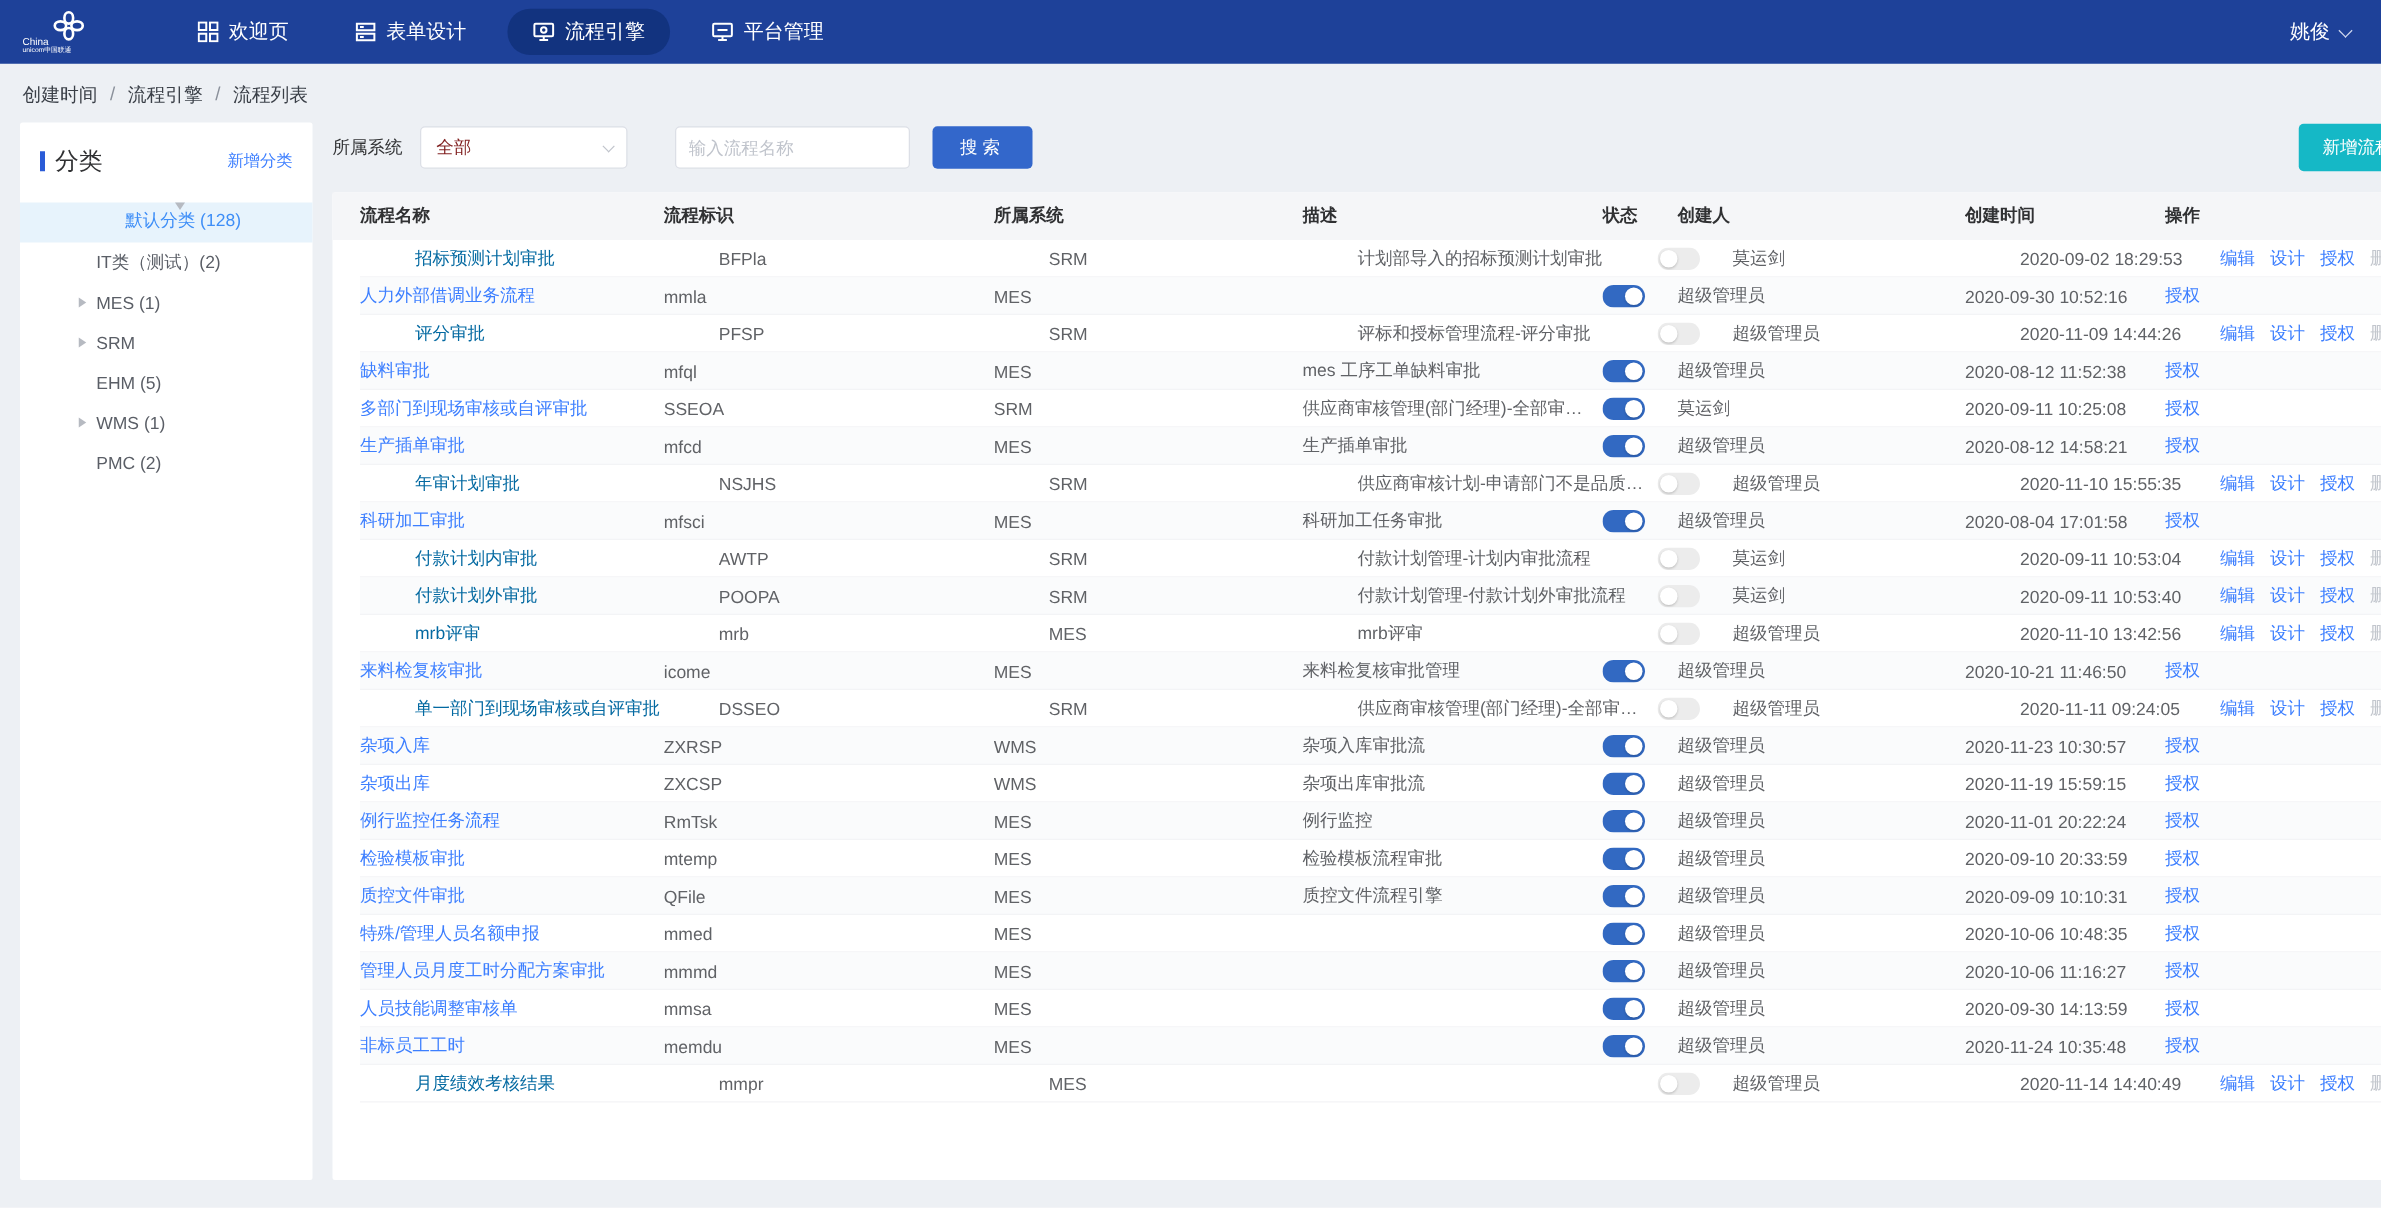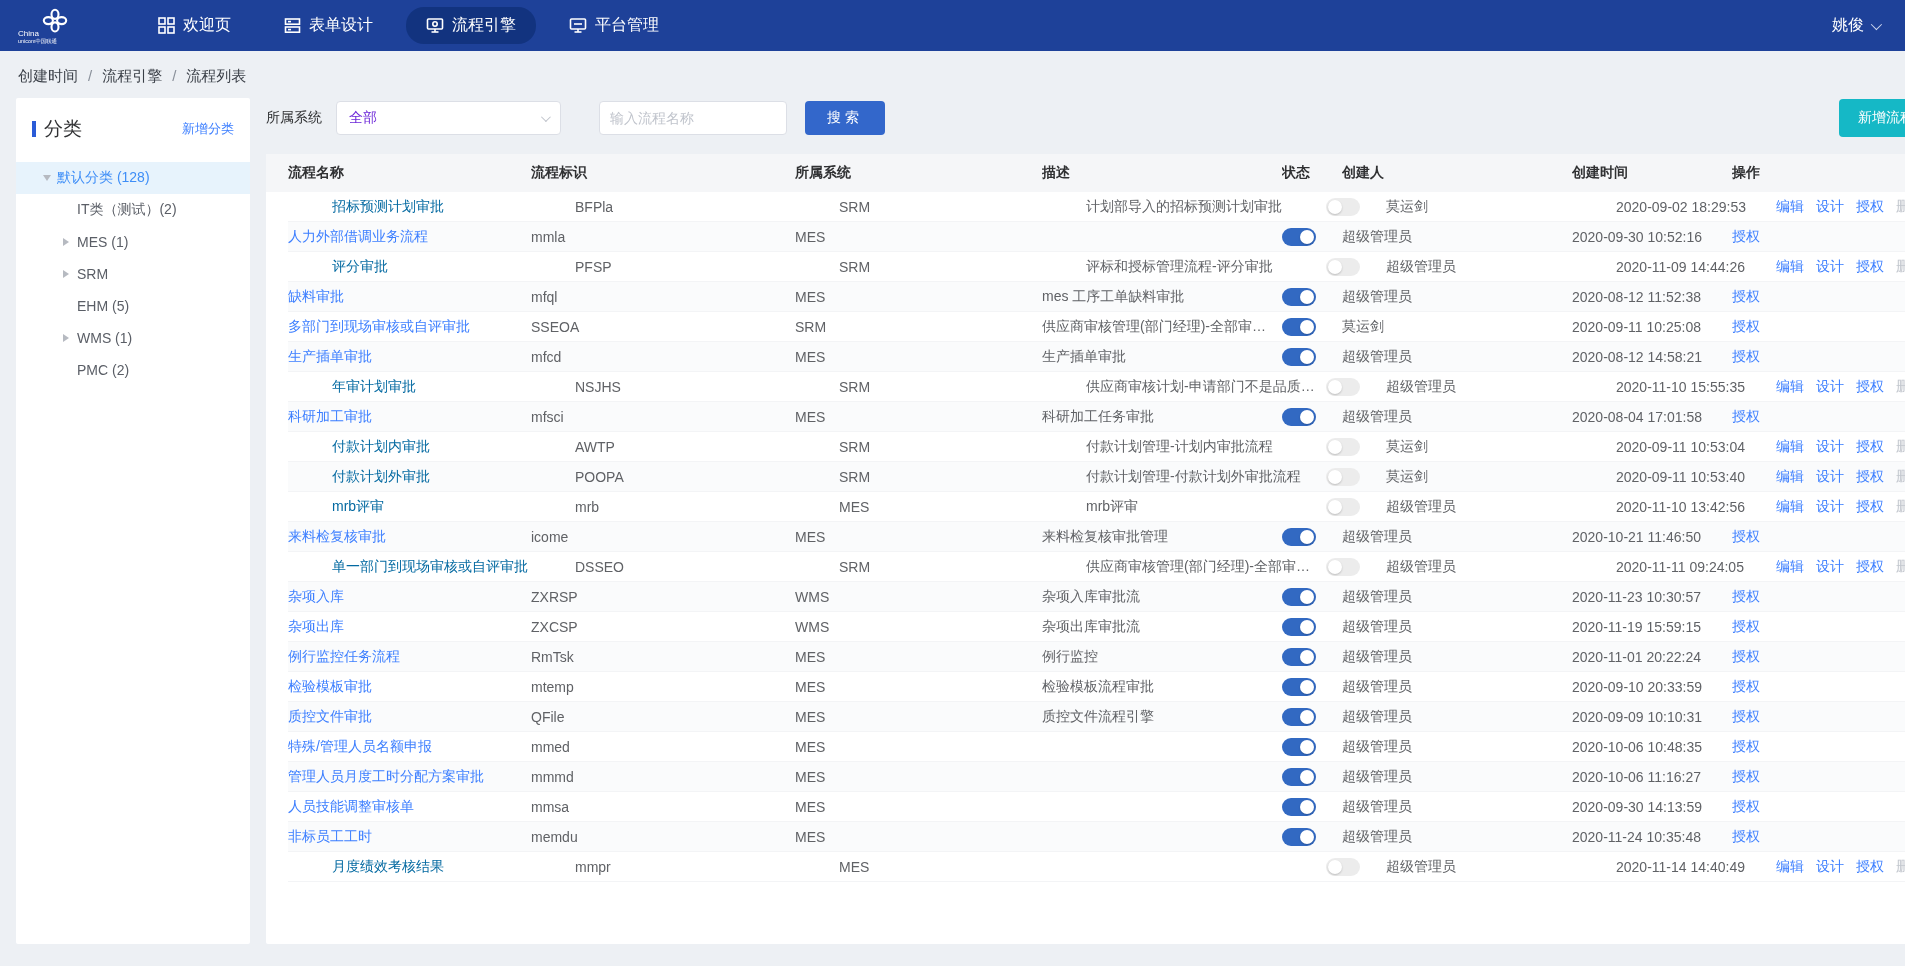--- a/index.html
+++ b/index.html
@@ -31,31 +31,31 @@
   
   .sidebar { width:234px; background:#fff; height:846px; border-radius:2px; flex-shrink:0; }
   .sidebar-head { display:flex; align-items:center; justify-content:space-between; padding:18px 16px 14px 16px; }
   .side-title-wrap { display:flex; align-items:center; gap:8px; }
   .side-bar-accent { width:4px; height:16px; background:#2a5bd7; }
   .side-title { font-size:19px; color:#303133; }
   .side-add { font-size:13px; color:var(--link,#3d7fff); cursor:pointer; }
   .tree { margin-top:6px; }
   .tree-item { height:32px; display:flex; align-items:center; font-size:14px; color:#5a5e66; cursor:pointer; padding-left:27px; }
   .tree-item.lvl1 { padding-left:47px; }
-  .tree-item.selected { background:var(--sel-bg,#e7f3fc); color:var(--sel-text,#3e8ef7); }
+  .tree-item.selected { background:var(--sel-bg,#e7f3fc); color:var(--sel-text,#3e8ef7);flex-direction:column; }
   .caret-box { width:14px; display:flex; align-items:center; }
   .caret-right { width:0; height:0; border-top:4px solid transparent; border-bottom:4px solid transparent; border-left:6px solid #b6bac1; }
   .caret-down { width:0; height:0; border-left:4px solid transparent; border-right:4px solid transparent; border-top:6px solid #b6bac1; }
 
   
   .main { flex:1; }
   .filter-row { display:flex; align-items:center; height:40px; margin-bottom:16px; }
   .filter-label { font-size:14px; color:#303133; margin-right:14px; }
-  .select-box { width:225px; height:34px; background:#fff; border:1px solid var(--border,#dcdfe6); border-radius:4px;
-     display:flex; align-items:center; justify-content:space-between; padding:0 12px; font-size:14px; color:#6d28d9; cursor:pointer; }
+  .select-box { width:166px; height:34px; background:#fff; border:1px solid var(--border,#dcdfe6); border-radius:4px;
+     display:flex; align-items:center; justify-content:space-between; padding:0 12px; font-size:14px; color:#7f1d1d; cursor:pointer; }
   .sel-chev { width:7px; height:7px; border-right:1.5px solid #c0c4cc; border-bottom:1.5px solid #c0c4cc; transform:rotate(45deg) translateY(-2px); }
   .search-box { width:188px; height:34px; background:#fff; border:1px solid var(--border,#dcdfe6); border-radius:4px;
      display:flex; align-items:center; padding:0 10px; margin-left:38px; }
   .search-box input { border:none; outline:none; flex:1; font-size:14px; color:#606266; font-family:inherit; background:transparent; }
   .search-box input::placeholder { color:#c0c4cc; }
   .btn-search { width:80px; height:34px; margin-left:18px; background:var(--primary,#3367cb); color:#fff; font-size:14px;
      border:none; border-radius:4px; cursor:pointer; letter-spacing:4px; font-family:inherit; }
   .btn-add { margin-left:auto; width:94px; height:38px; background:var(--teal,#15b8c6); color:#fff; font-size:14px;
      border:none; border-radius:4px; cursor:pointer; font-family:inherit; }
 

